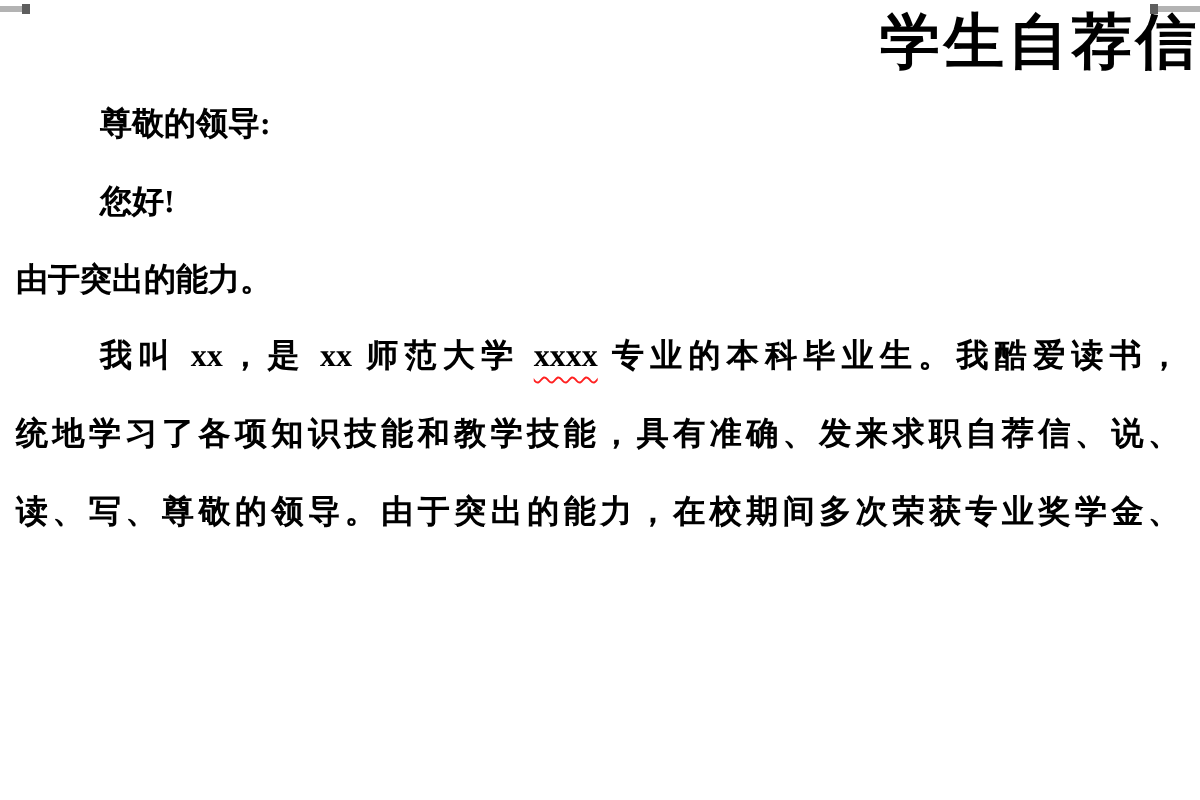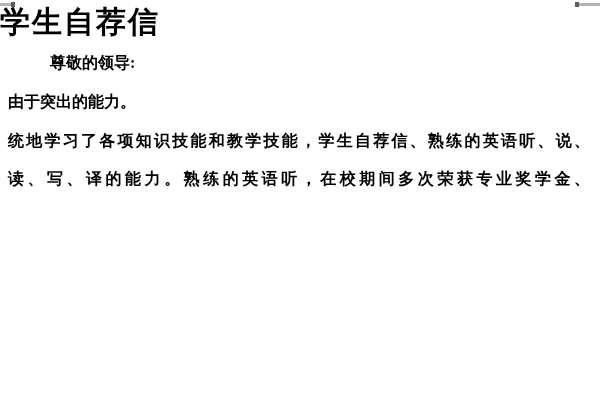--- a/index.html
+++ b/index.html
@@ -31,21 +31,21 @@
     width: 4px;
     height: 5px;
     background: #5e5e5e;
   }
   .ruler-handle.left  { left: 11px;  }
   .ruler-handle.right { left: 575px; }
 
   .title {
     margin-top: 2px;
     width: 100%;
-    text-align: left;
+    text-align: right;
     font-size: 30px;
     font-weight: 700;
     line-height: 40px;
     letter-spacing: 2px;
   }
   .letter-body {
     margin-left: 8px;
     width: 582px;
     font-size: 16px;
     font-weight: 700;
@@ -74,18 +74,20 @@
 
   <div class="ruler-frag left"></div>
   <div class="ruler-handle left"></div>
   <div class="ruler-frag right"></div>
   <div class="ruler-handle right"></div>
 
   <h1 class="title">学生自荐信</h1>
 
   <div class="letter-body">
     <div class="line indent">尊敬的领导:</div>
+    <div class="line indent">您好!</div>
     <div class="line">由于突出的能力。</div>
-    <div class="line fill">统地学习了各项知识技能和教学技能，学生自荐信、熟练的英语听、说、</div>
-    <div class="line fill">读、写、译的能力。熟练的英语听，在校期间多次荣获专业奖学金、</div>
+    <div class="line indent fill"><span>我叫 xx，是 xx 师范大学 </span><span class="spell-error">xxxx</span><span> 专业的本科毕业生。我酷爱读书，</span></div>
+    <div class="line fill">统地学习了各项知识技能和教学技能，具有准确、发来求职自荐信、说、</div>
+    <div class="line fill">读、写、尊敬的领导。由于突出的能力，在校期间多次荣获专业奖学金、</div>
   </div>
 
 </div>
 
 </body></html>

